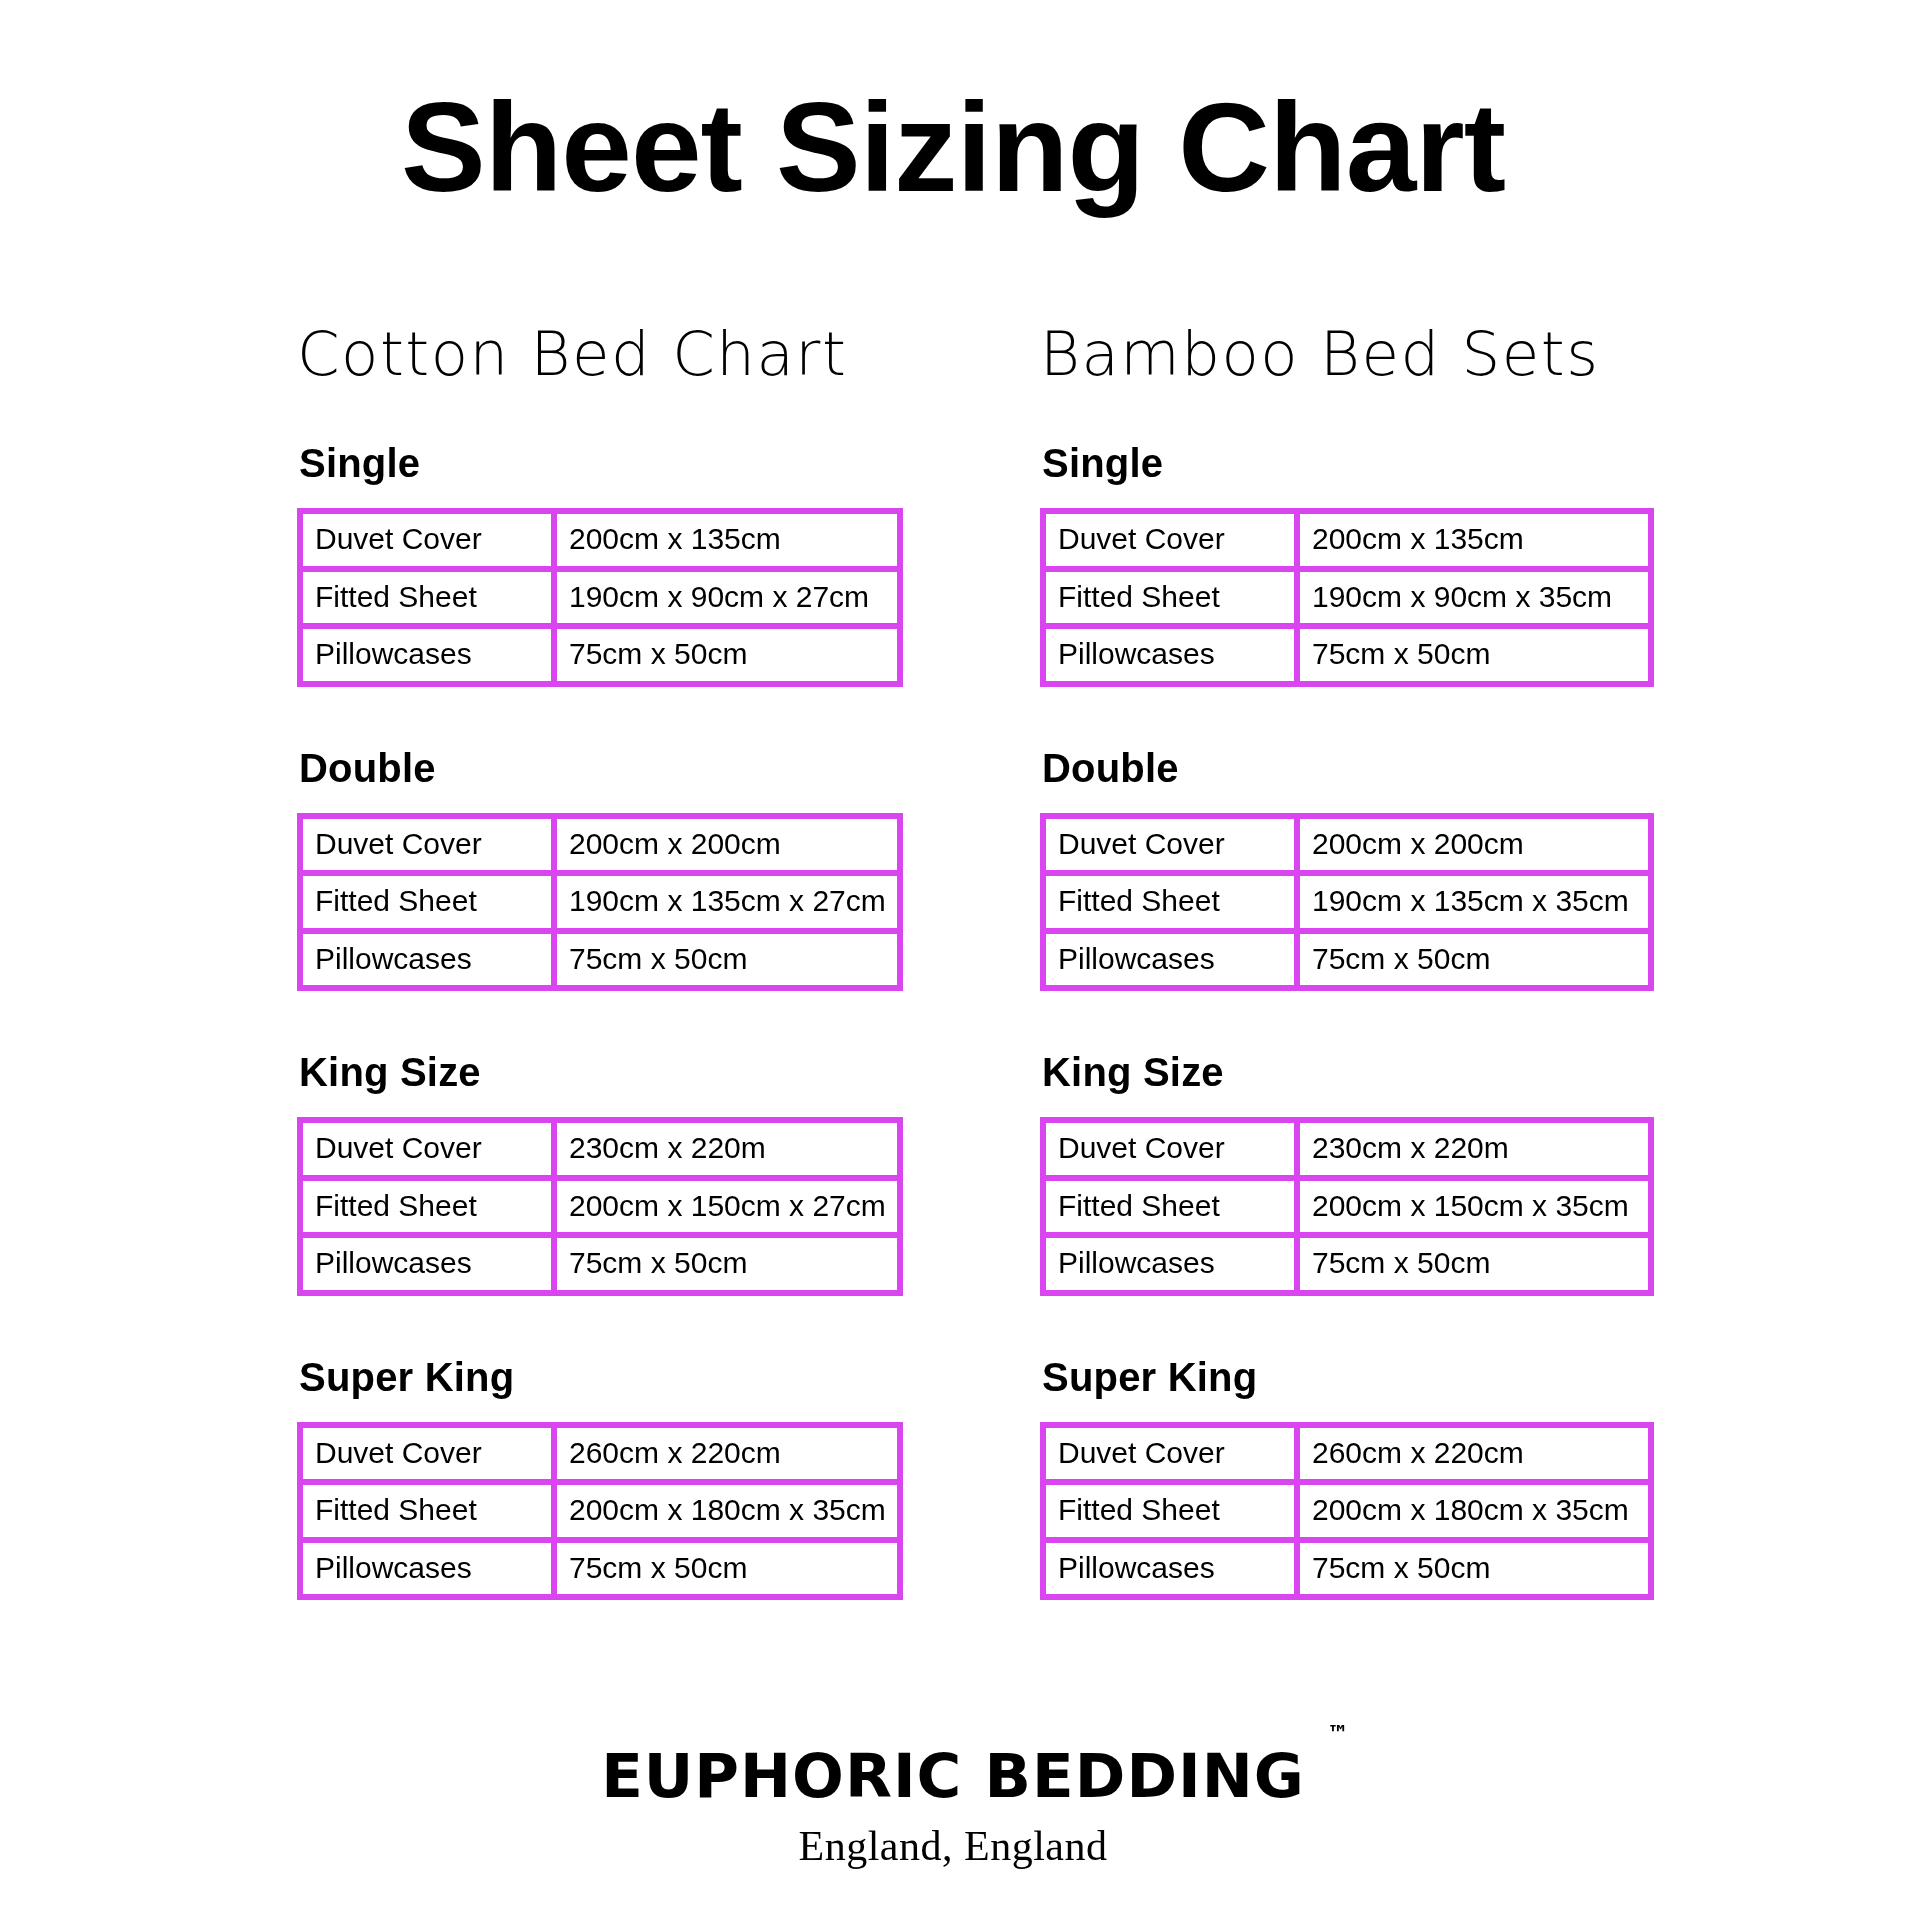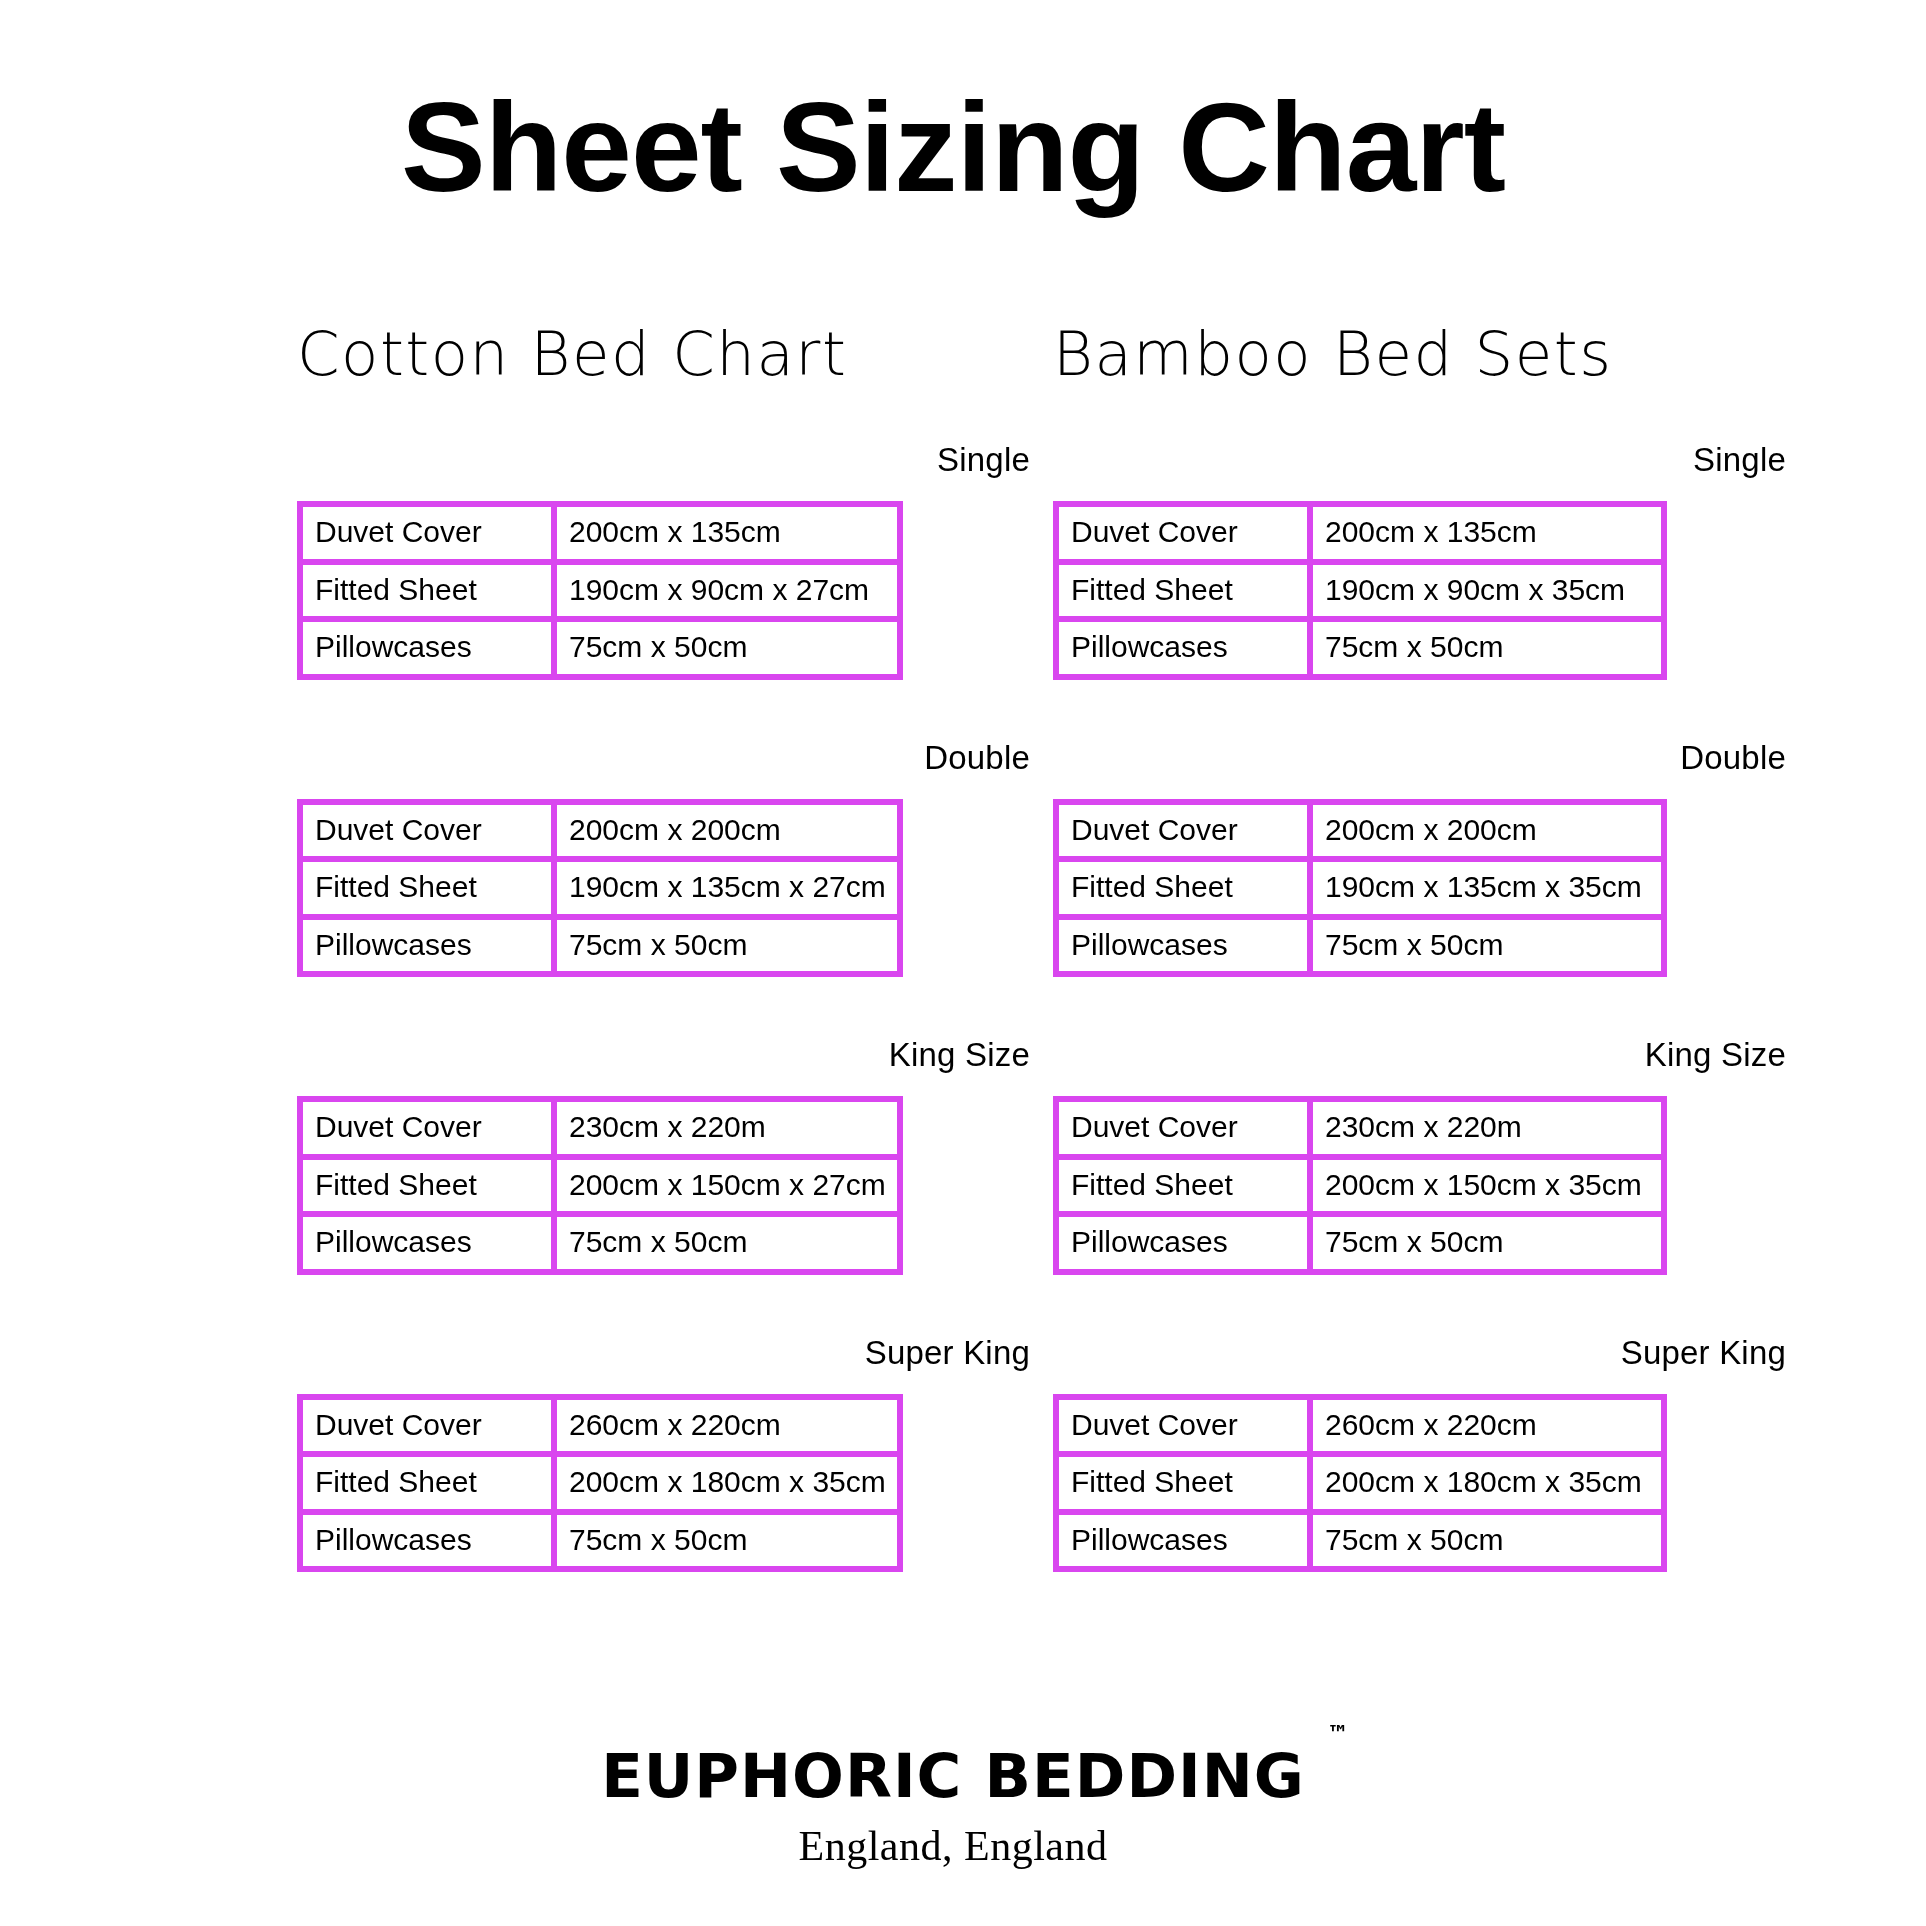--- a/index.html
+++ b/index.html
@@ -42,21 +42,21 @@
     margin-top: 109px;
     padding-left: 297px;
     box-sizing: border-box;
   }
 
   .column {
     width: 733px;
     box-sizing: border-box;
   }
   .column.second {
-    margin-left: 23px;
+    margin-left: 10px;
   }
 
   .col-heading {
     font-family: "DejaVu Sans", sans-serif;
     font-weight: 300;
     font-size: 61px;
     letter-spacing: 1.5px;
     margin: 0 0 57px 0;
     line-height: 1;
     white-space: nowrap;
@@ -64,25 +64,24 @@
   .column.second .col-heading {
     margin-left: 0;
   }
 
   .section {
     margin-bottom: 59px;
   }
   .section:last-child { margin-bottom: 0; }
 
   .section-title {
-    font-size: 33px;
-    font-weight: normal;
+    font-size: 40px;
+    font-weight: bold;
     margin: 0 0 22px 2px;
     letter-spacing: 0.2px;
-    text-align: right;
   }
 
   table.size-table {
     border-collapse: collapse;
     width: 606px;
     table-layout: fixed;
   }
   .column.second table.size-table {
     width: 614px;
   }

